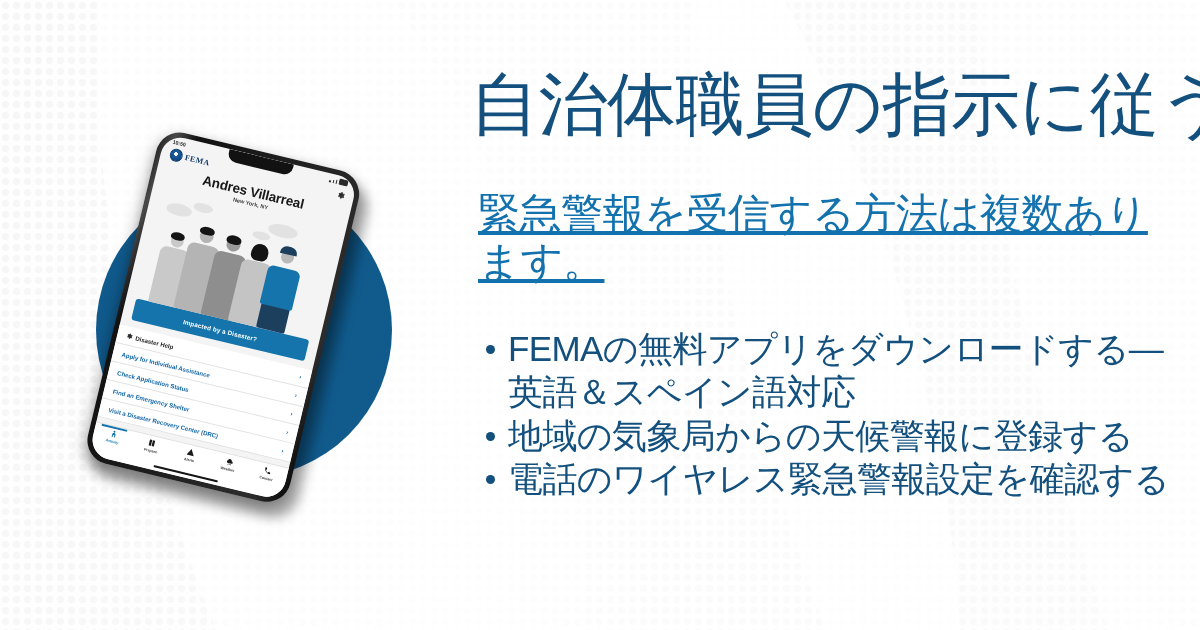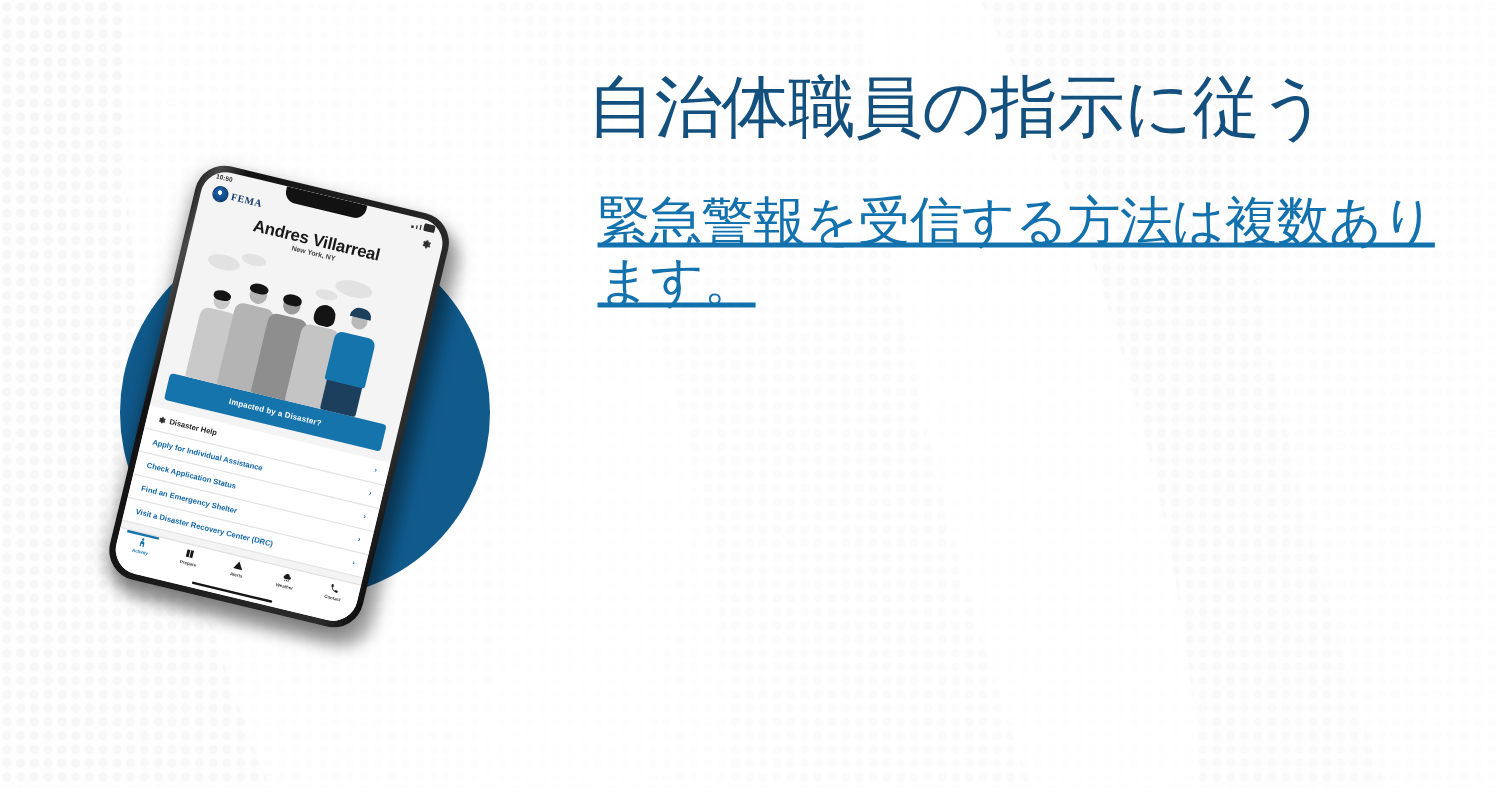--- a/index.html
+++ b/index.html
@@ -149,21 +149,21 @@
   .tab-lbl { font-size:3.6px; color:#3a3a3a; font-weight:700; }
   .tab.active .tab-lbl { color:#1574AC; }
   .tab-underline { position:absolute; left:6px; top:0; width:26px; height:1.6px; background:#1574AC; }
   .home-ind { position:absolute; left:50%; bottom:3px; transform:translateX(-50%); width:66px; height:2.4px; border-radius:2px; background:#161616; }
 
   
   .content {
     position:absolute; left:470px; top:20px; width: 718px;
   }
   .headline {
-    font-size: 54px; line-height: 1.12; font-weight: 400;
+    font-size: 69px; line-height: 1.12; font-weight: 400;
     color: #13507E; letter-spacing: -.5px; white-space: nowrap;
   }
   .subhead {
     margin-top: 6px;
     font-size: 42px; line-height: 1.15; font-weight: 400;
     color: #1372AE; letter-spacing: -.5px;
     padding-left: 8px;
     text-decoration: underline;
   }
   .bullets { margin-top: 14px; padding-left: 8px; }
@@ -333,15 +333,20 @@
           <div class="home-ind"></div>
         </div>
 
       </div>
     </div>
   </div>
 
   <div class="content">
     <h1 class="headline">自治体職員の指示に従う</h1>
     <p class="subhead">緊急警報を受信する方法は複数あります。</p>
+    <ul class="bullets" style="list-style:none;margin:14px 0 0 0;padding-left:8px;">
+      <li class="bullet">FEMAの無料アプリをダウンロードする—英語＆スペイン語対応</li>
+      <li class="bullet">地域の気象局からの天候警報に登録する</li>
+      <li class="bullet">電話のワイヤレス緊急警報設定を確認する</li>
+    </ul>
   </div>
 
 </div>
 
 </body></html>

